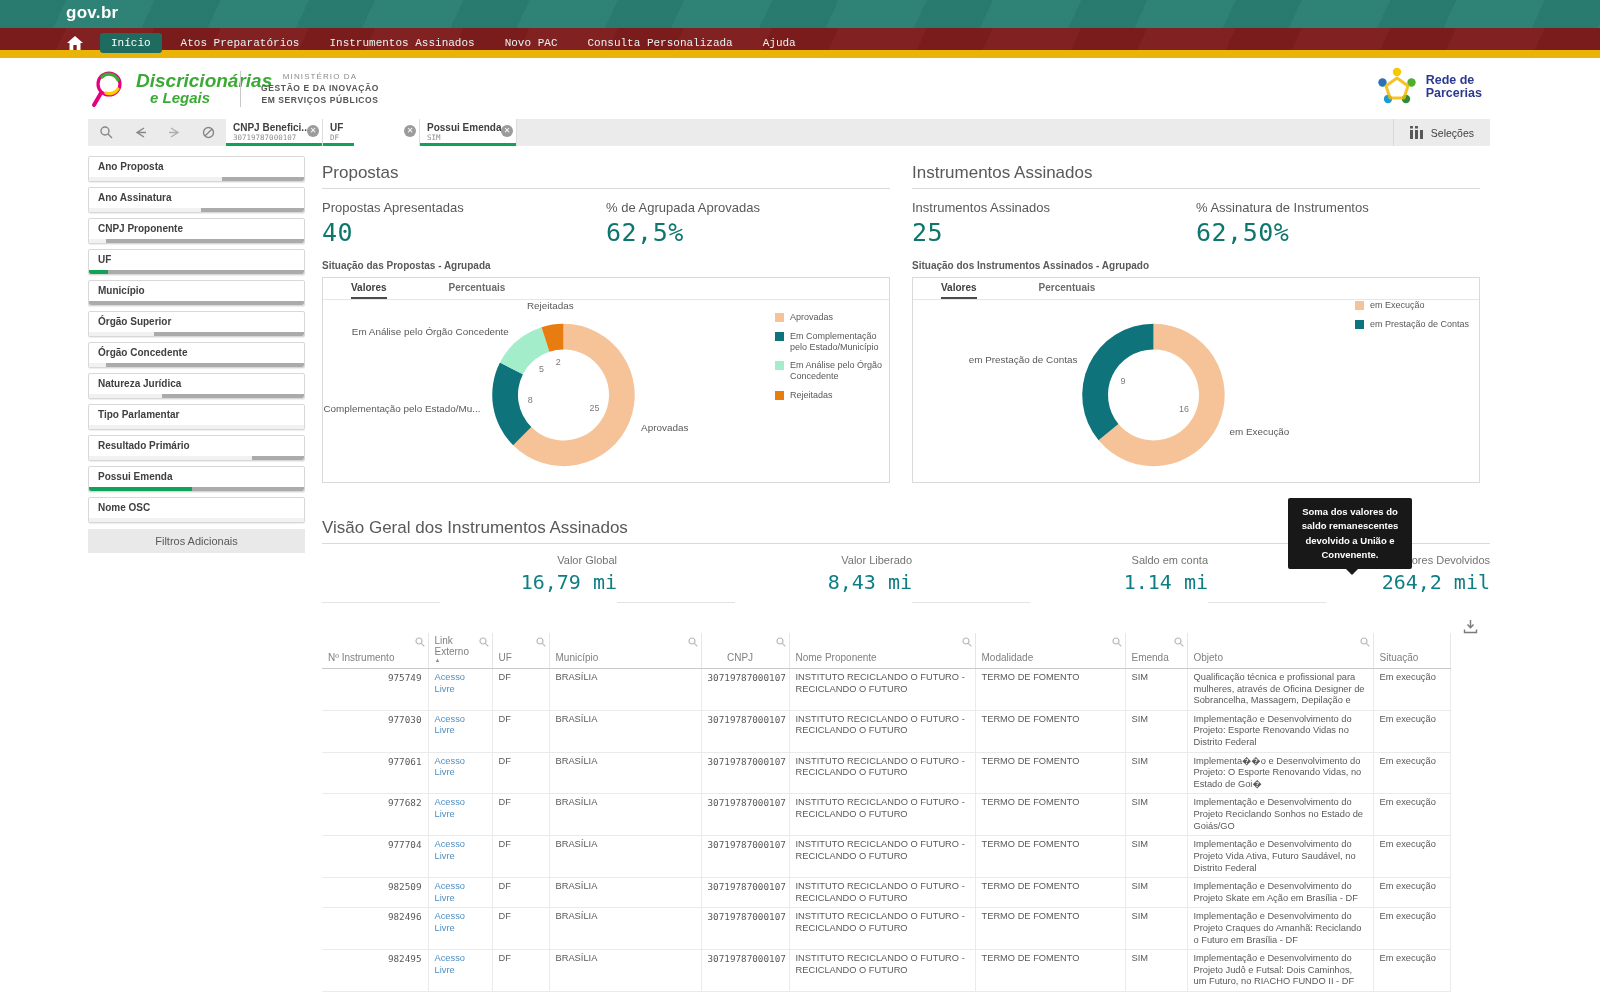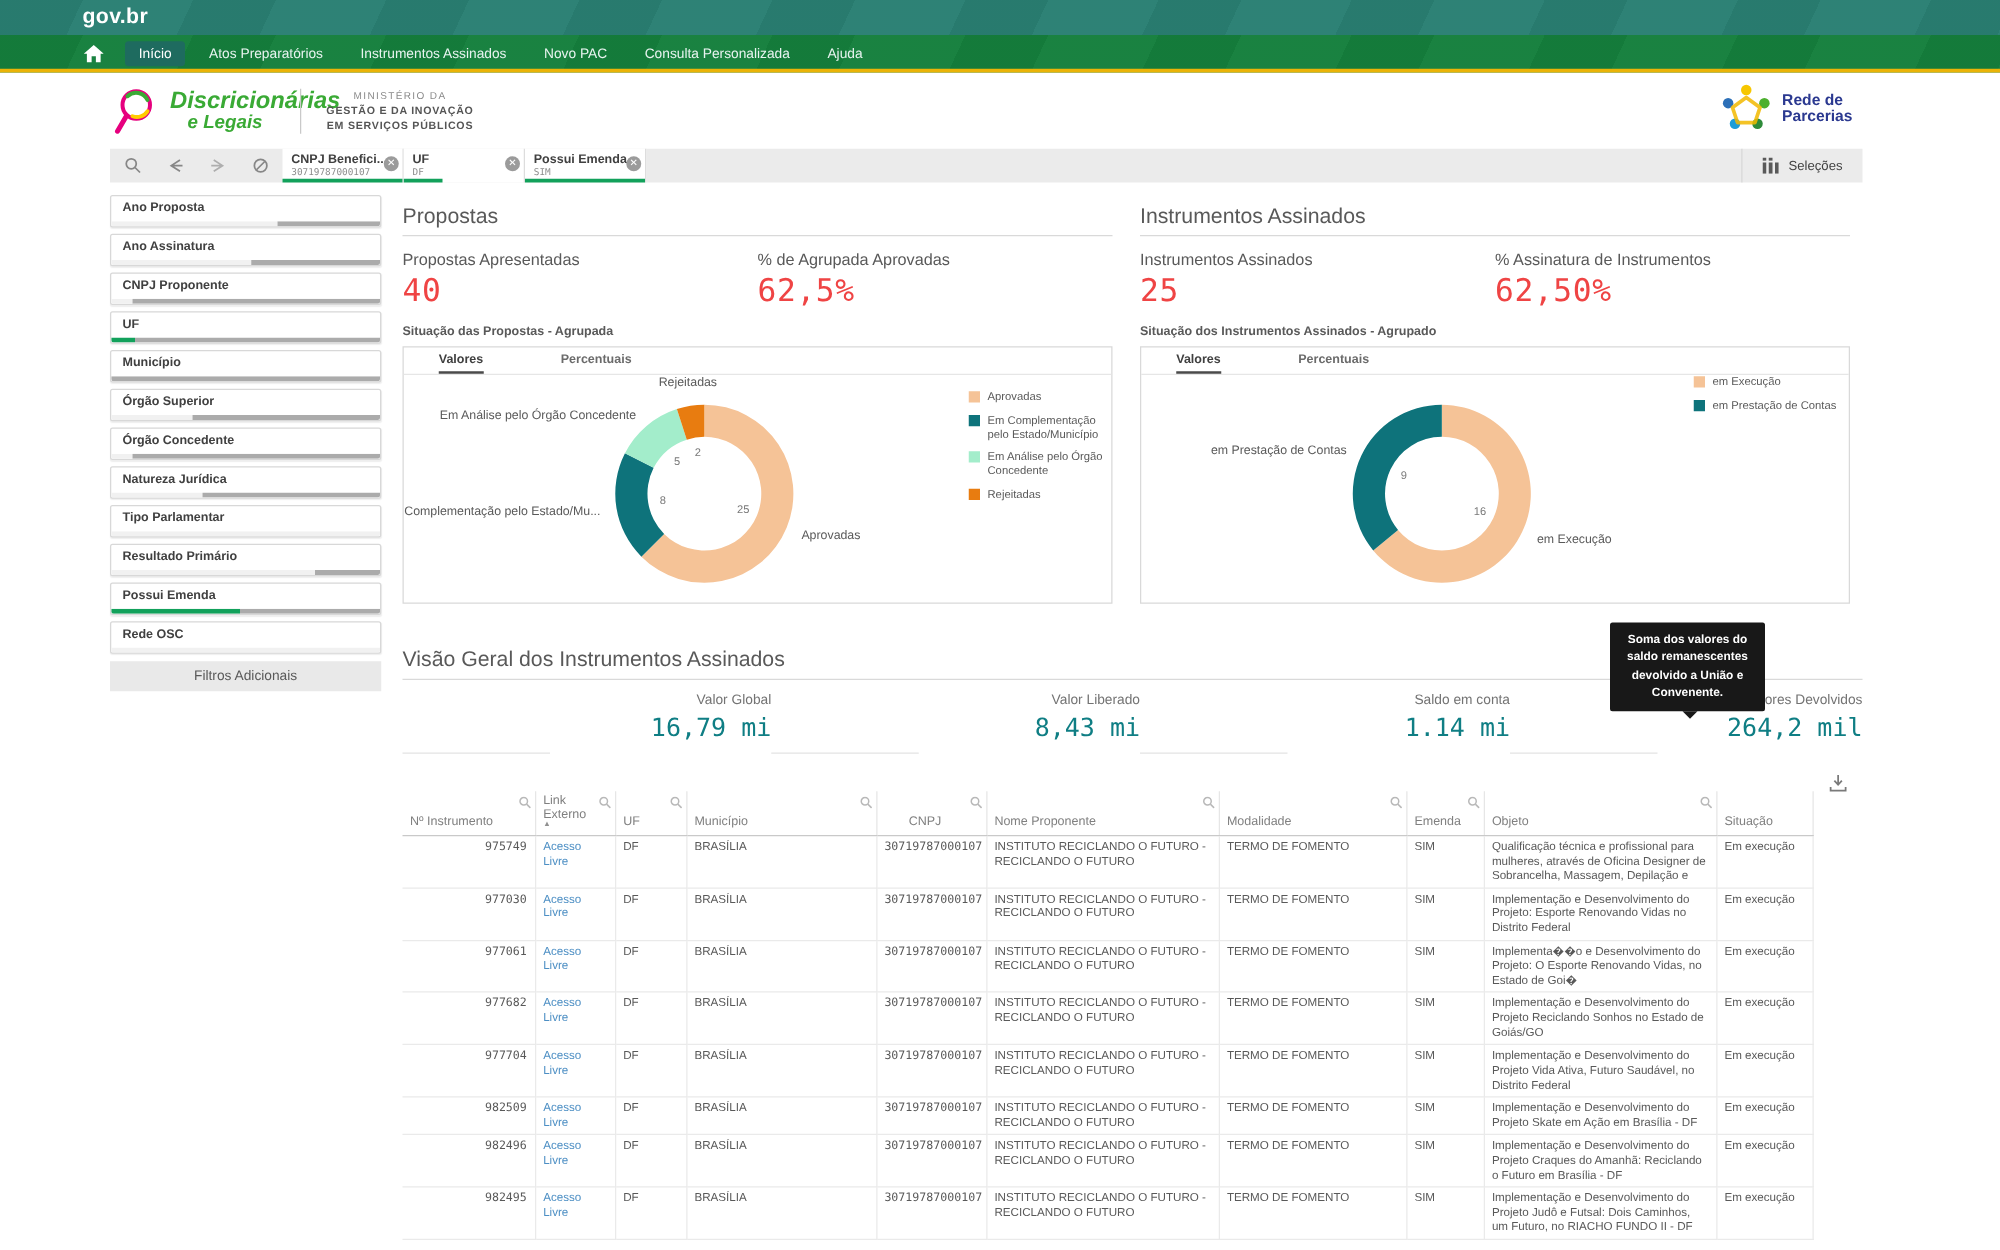--- a/index.html
+++ b/index.html
@@ -4,21 +4,21 @@
 <style>
   * { margin:0; padding:0; box-sizing:border-box; }
   html,body { width:1600px; height:1000px; background:#fff; font-family:"Liberation Sans", sans-serif; overflow:hidden; }
   #stage { position:relative; width:1600px; height:1000px; background:#fff; }
 
   
   .topbar { position:absolute; left:0; top:0; width:1600px; height:28px; background:#2A8073; }
   .topbar .decor, .navbar .decor { position:absolute; inset:0;
     background:repeating-linear-gradient(115deg, rgba(0,0,0,0.045) 0 60px, rgba(255,255,255,0.02) 60px 140px); }
   .brand { position:absolute; left:66px; top:3px; color:#fff; font-size:17px; font-weight:bold; letter-spacing:.3px; }
-  .navbar { position:absolute; left:0; top:28px; width:1600px; height:30px; background:#15803d; border-bottom:3px solid #eab308; }
+  .navbar { position:absolute; left:0; top:28px; width:1600px; height:30px; background:#7f1d1d; border-bottom:8px solid #eab308;font-family:Liberation Mono, monospace; }
   .navitems { position:absolute; left:62px; top:0; height:30px; display:flex; align-items:center; gap:8px; }
   .home-btn { width:26px; height:22px; display:flex; align-items:center; justify-content:center; margin-right:4px; }
   .nav-item { color:#E8F4F0; font-size:11px; padding:4px 11px; border-radius:3px; white-space:nowrap; cursor:pointer; }
   .nav-item.active { background:#1E6B5F; color:#fff; }
   .hdr-date { position:absolute; top:37px; color:#DCEEE9; font-size:8.5px; font-weight:bold; }
   .hdr-date.d1 { right:232px; } .hdr-date.d2 { right:108px; }
 
   
   .brandrow { position:absolute; left:0; top:61px; width:1600px; height:56px; background:#fff; }
   .applogo { position:absolute; left:88px; top:6px; display:flex; align-items:center; gap:8px; }
@@ -52,21 +52,21 @@
   .fi-bar div { height:100%; }
   .filtros-btn { margin-top:6px; height:24px; background:#E9E9E9; text-align:center; font-size:11px; color:#595959; line-height:24px; cursor:pointer; }
 
   
   .half { position:absolute; top:163px; width:568px; }
   .half.left { left:322px; } .half.right { left:912px; }
   .sec-title { font-size:17px; color:#595959; padding-bottom:5px; border-bottom:1px solid #D9D9D9; }
   .kpi-row { display:flex; margin-top:11px; }
   .kpi { width:295px; }
   .kpi-label { font-size:13px; color:#595959; }
-  .kpi-value { font-family:"DejaVu Sans Mono", monospace; font-size:25px; color:#ef4444; margin-top:3px; letter-spacing:.5px; }
+  .kpi-value { font-family:"DejaVu Sans Mono", monospace; font-size:25px; color:#0f766e; margin-top:3px; letter-spacing:.5px; }
   .mini-title { margin-top:13px; font-size:10px; font-weight:bold; color:#595959; }
   .chart-card { position:relative; margin-top:6px; height:206px; background:#fff; border:1px solid #D9D9D9; }
   .chart-tabs { height:22px; border-bottom:1px solid #E6E6E6; display:flex; align-items:flex-end; padding-left:28px; gap:62px; }
   .chart-tab { font-size:10px; font-weight:bold; color:#6B6B6B; padding-bottom:4px; cursor:pointer; border-bottom:2px solid transparent; }
   .chart-tab.active { color:#404040; border-bottom-color:#4A4A4A; }
   .donut-wrap { position:absolute; left:0; top:22px; right:0; bottom:0; }
   .donut-wrap svg { width:100%; height:100%; }
   .legend { position:absolute; width:108px; }
   .legend .lg-item { display:flex; gap:6px; margin-bottom:8px; cursor:pointer; }
   .legend .lg-swatch { width:9px; height:9px; flex:0 0 9px; margin-top:1px; }
@@ -296,21 +296,21 @@
         </div>
       </div>
       <div class="filter-item">
         <span class="fi-label">Possui Emenda</span>
         <div class="fi-bar">
           <div style="width: 48%; background: rgb(18, 161, 91);"></div>
           <div style="width: 52%; background: rgb(171, 171, 171);"></div>
         </div>
       </div>
       <div class="filter-item">
-        <span class="fi-label">Rede OSC</span>
+        <span class="fi-label">Nome OSC</span>
         <div class="fi-bar">
           <div style="width: 100%; background: rgb(241, 241, 241);"></div>
         </div>
       </div>
       <div class="filtros-btn">Filtros Adicionais</div>
     </div>
 
   <div class="half left">
     <div class="sec-title">Propostas</div>
     <div class="kpi-row">

